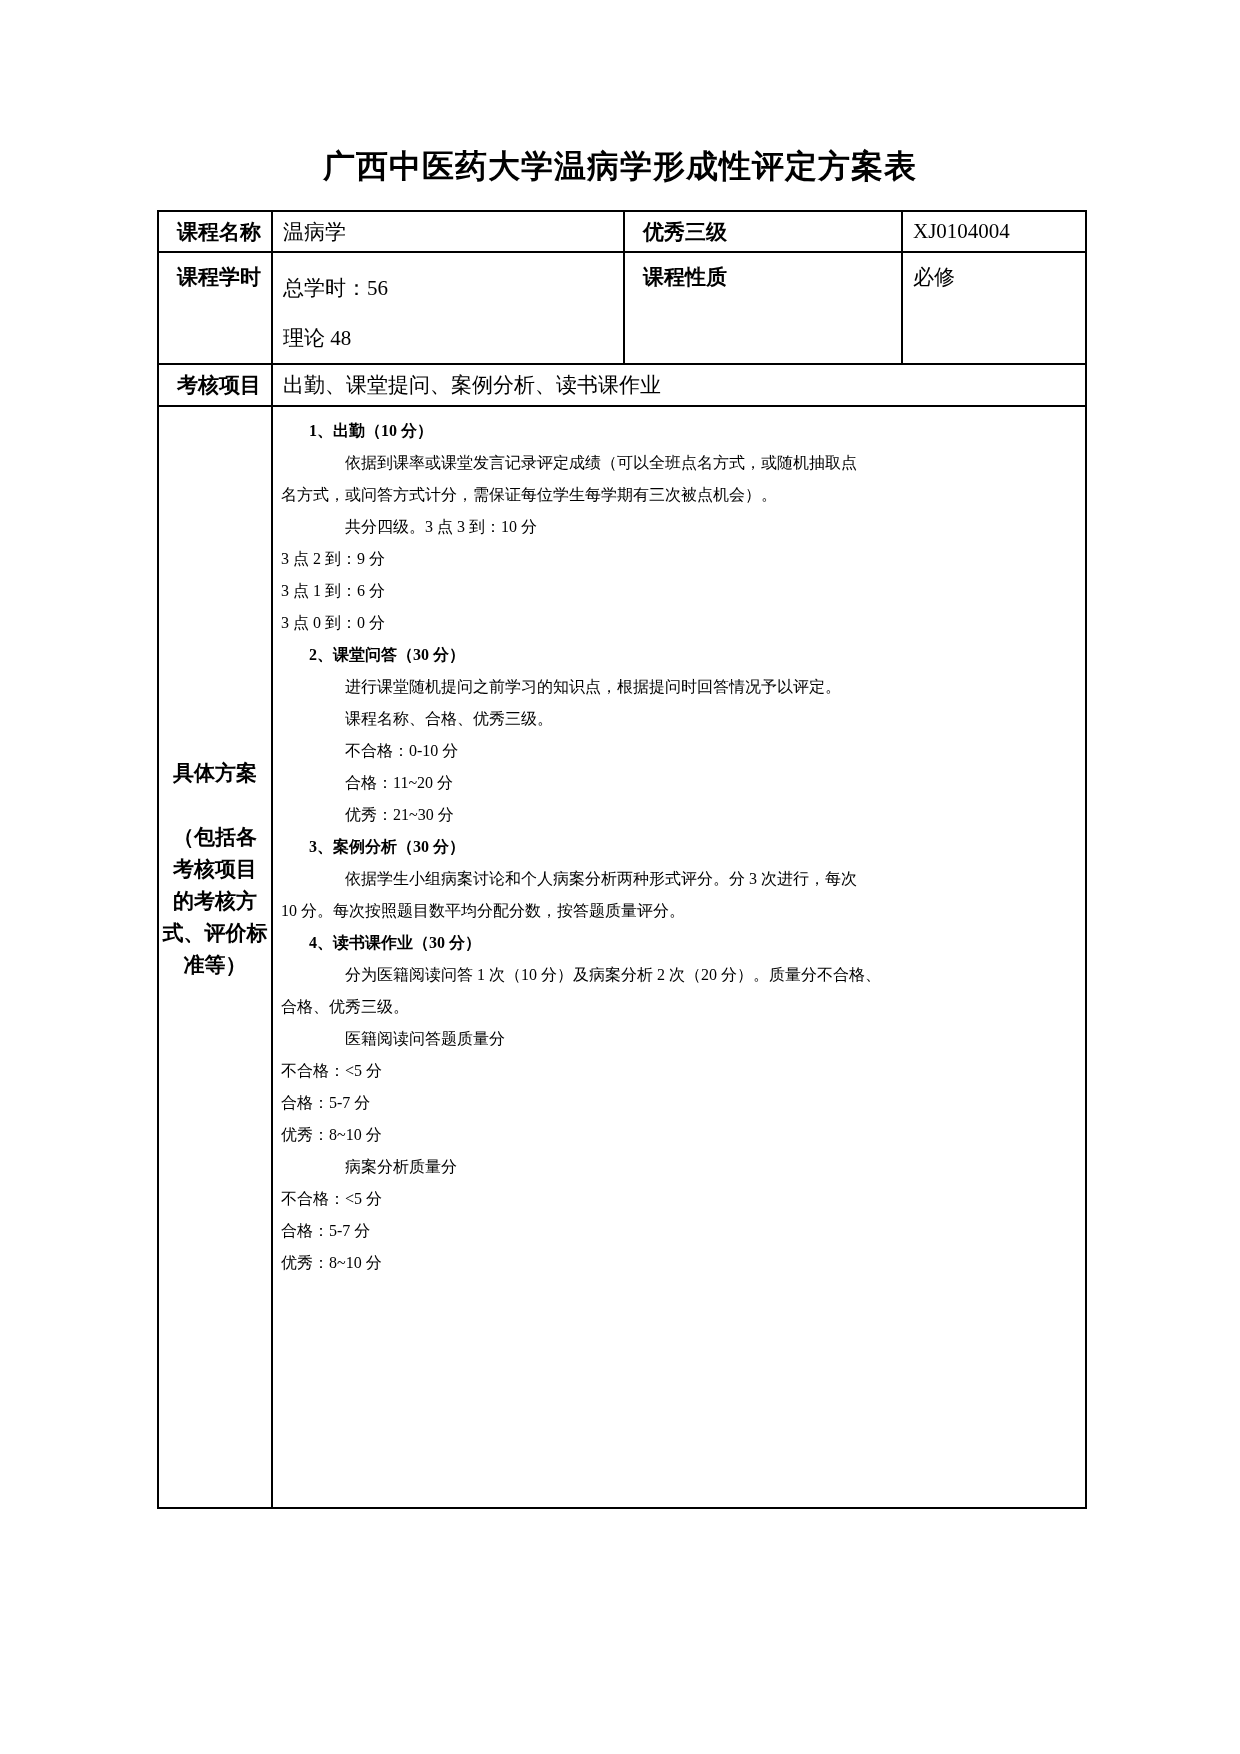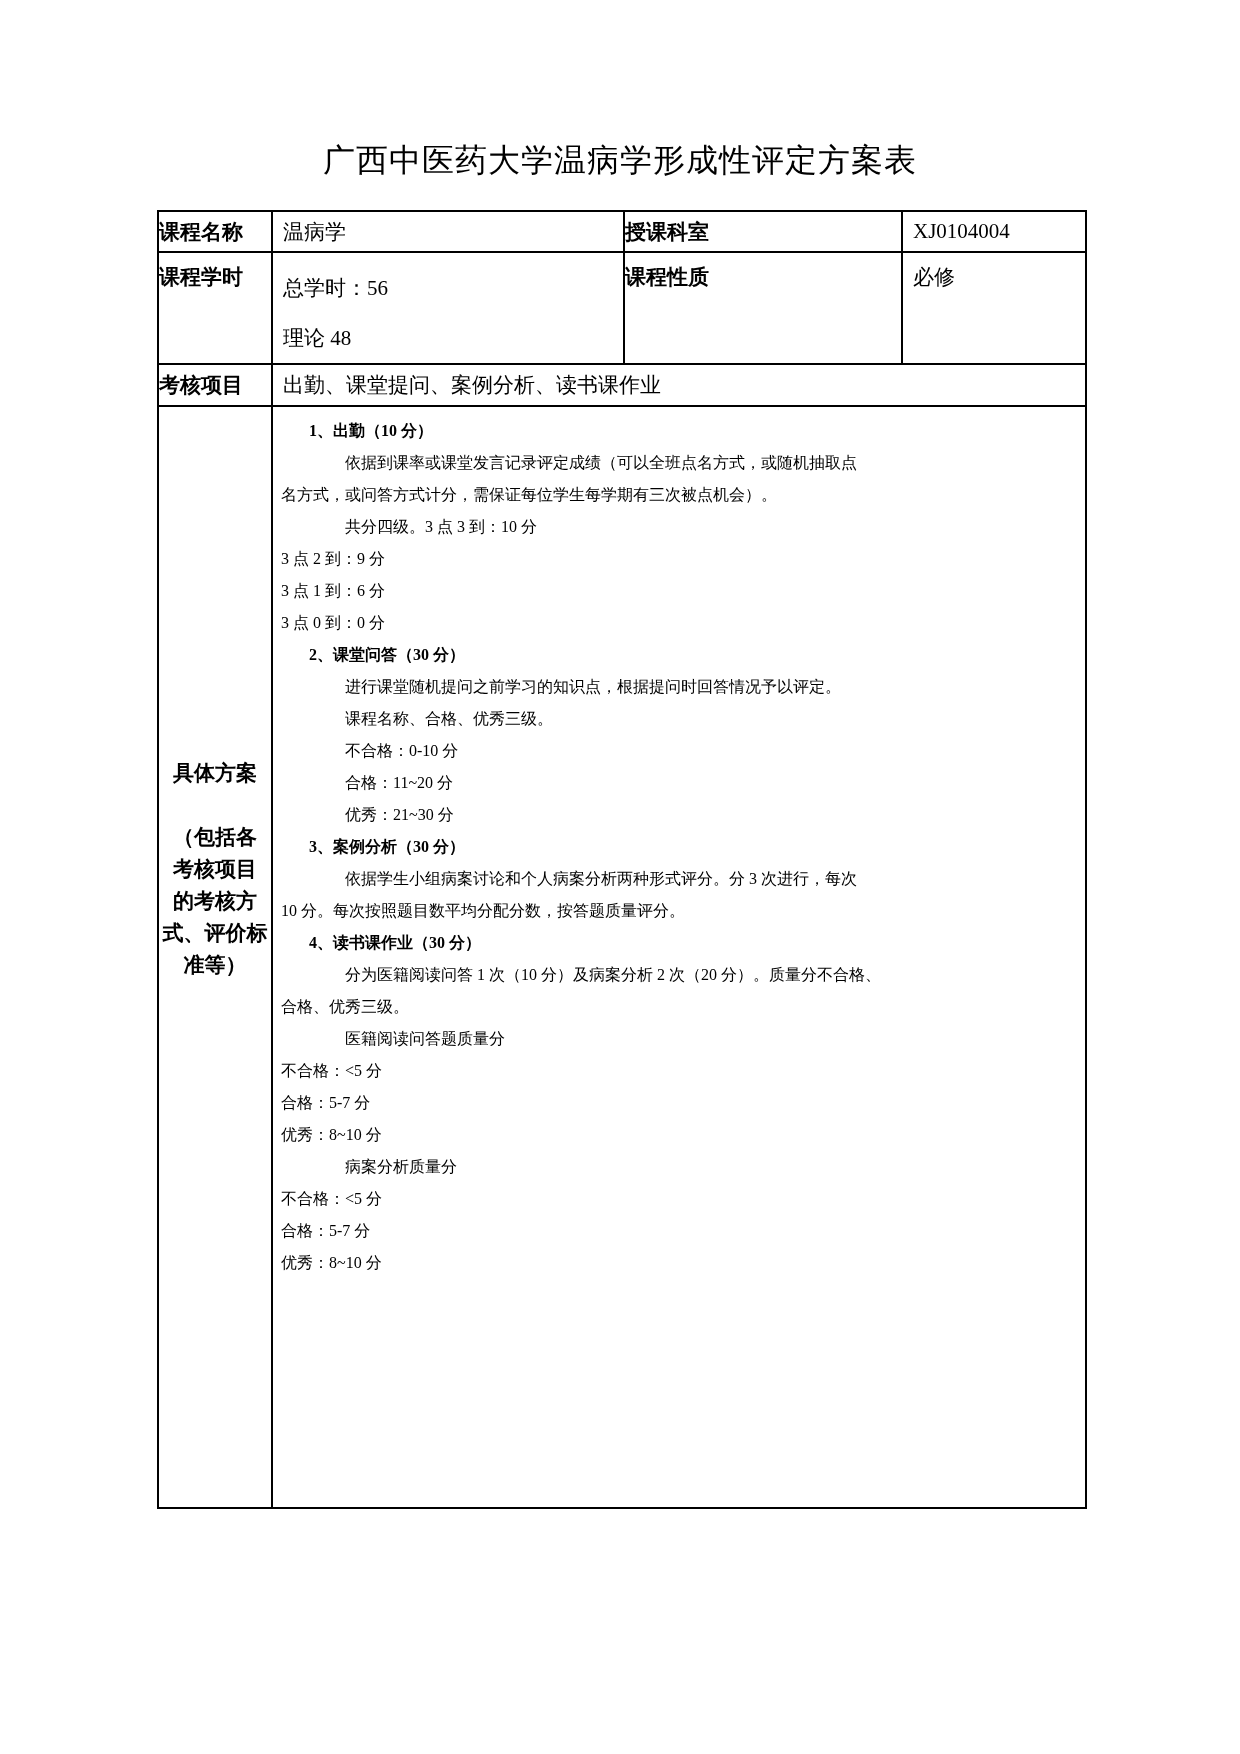--- a/index.html
+++ b/index.html
@@ -2,34 +2,34 @@
 <html><head>
 <meta charset="utf-8">
 <style>
   html,body { margin:0; padding:0; background:#ffffff; }
   body {
     width:1240px; height:1754px; position:relative;
     font-family:"Liberation Serif","DejaVu Serif",serif;
     color:#000;
   }
   .title {
-    margin:2px; padding-top:138px;
-    text-align:center; font-size:32px; font-weight:normal; line-height:40px;
+    margin:8px; padding-top:138px;
+    text-align:center; font-size:32px; font-weight:bold; line-height:40px;
     letter-spacing:1px;
   }
   table.main-table {
     position:absolute; left:157px; top:210px; width:928px;
     border-collapse:collapse; table-layout:fixed;
   }
   td {
     border:2px solid #000;
     font-size:21px; padding:0 10px; vertical-align:middle;
     overflow:hidden;
   }
-  td.lbl { font-weight:bold; padding-left:0; }
+  td.lbl { font-weight:bold; padding-left:18px; }
   tr.r1 { height:41px; }
   tr.r2 { height:86px; }
   tr.r3, tr.r4, tr.r5, tr.r6 { height:42px; }
   td.top { vertical-align:top; padding-top:10px; }
   .two-line div { line-height:50px; white-space:nowrap; }
   .ratios { display:flex; align-items:center; }
   .ratios span { white-space:nowrap; }
   .ratio-note { margin-left:138px; }
   td.plan-label {
     vertical-align:top; padding:350px 2px 0 2px; text-align:center;
@@ -54,21 +54,21 @@
   <colgroup>
     <col style="width:114px">
     <col style="width:352px">
     <col style="width:278px">
     <col style="width:184px">
   </colgroup>
   <tbody>
     <tr class="r1">
       <td class="lbl">课程名称</td>
       <td class="val">温病学</td>
-      <td class="lbl">授课科室</td>
+      <td class="lbl">优秀三级</td>
       <td class="val">XJ0104004</td>
     </tr>
     <tr class="r2">
       <td class="lbl top">课程学时</td>
       <td class="val top two-line">
         <div>总学时：56</div>
         <div>理论 48</div>
       </td>
       <td class="lbl top">课程性质</td>
       <td class="val top">必修</td>

